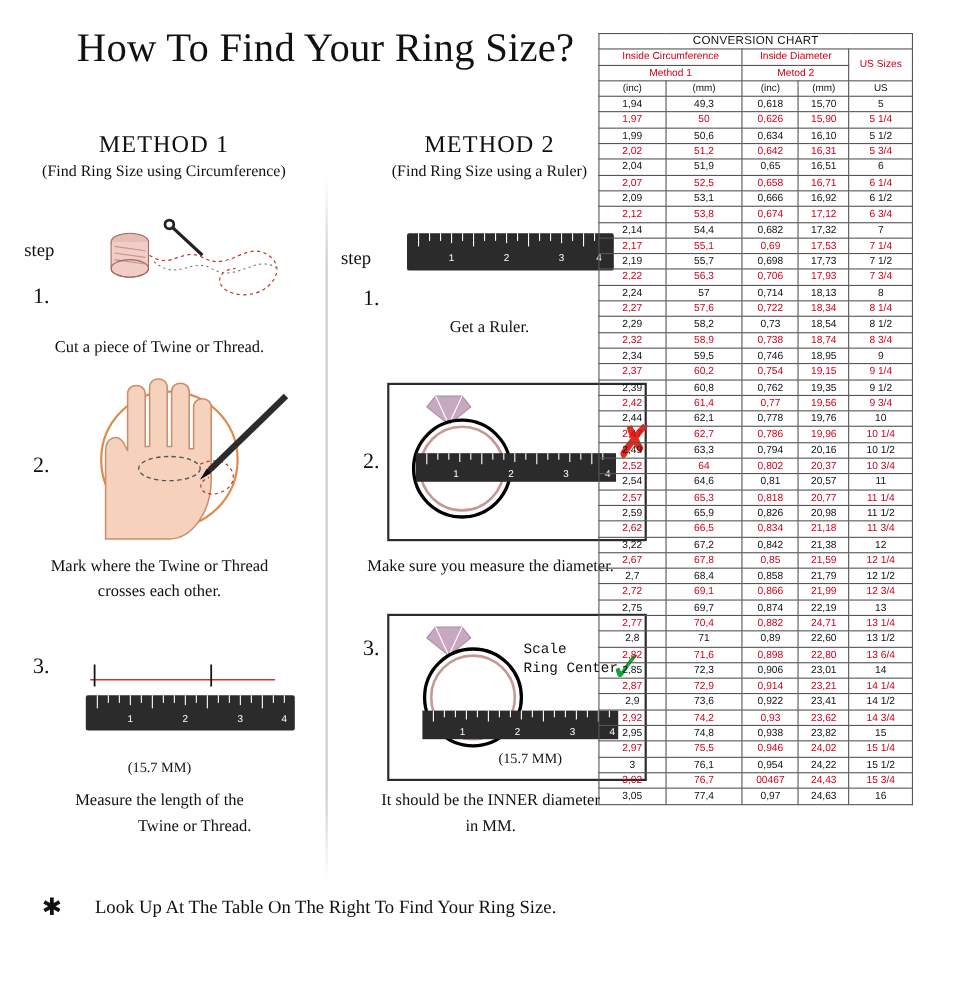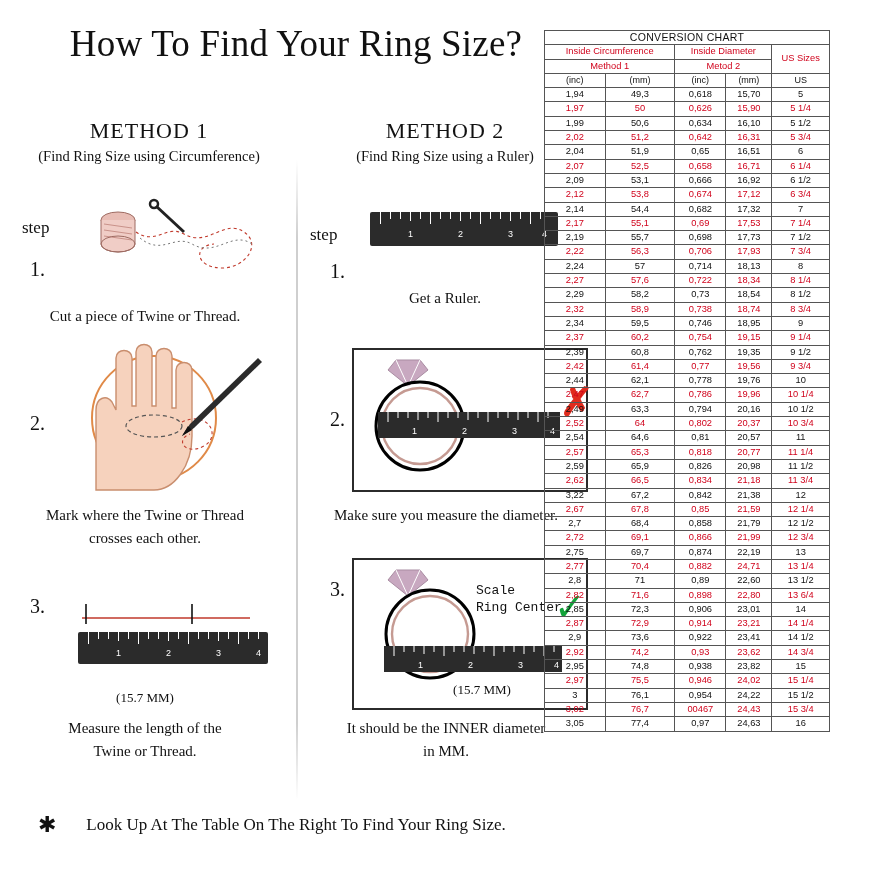--- a/index.html
+++ b/index.html
@@ -215,21 +215,21 @@
       <div class="tick" style="left:170px;height:7px;"></div>
       <div class="tick" style="left:180px;height:7px;"></div>
       <div class="lbl" style="left:38px;top:16px;">1</div>
       <div class="lbl" style="left:88px;top:16px;">2</div>
       <div class="lbl" style="left:138px;top:16px;">3</div>
       <div class="lbl" style="left:178px;top:16px;">4</div>
     </div>
 
     <div class="smallnote" style="left:0px;top:690px;width:290px;">(15.7 MM)</div>
     <div class="caption" style="left:0px;top:718px;width:290px;">Measure the length of the</div>
-    <div class="caption" style="left:0px;top:741px;width:290px;">Twine or Thread.</div>
+    <div class="caption" style="left:0px;top:741px;width:290px;padding-left:32px;">Twine or Thread.</div>
 
     <div class="col colB">
       <div class="method-title">METHOD 2</div>
       <div class="method-sub">(Find Ring Size using a Ruler)</div>
     </div>
 
     <div class="stepword" style="left:310px;top:225px;">step</div>
     <div class="stepnum" style="left:330px;top:260px;">1.</div>
 
     <div class="ruler" style="left:370px;top:212px;width:188px;height:34px;">

